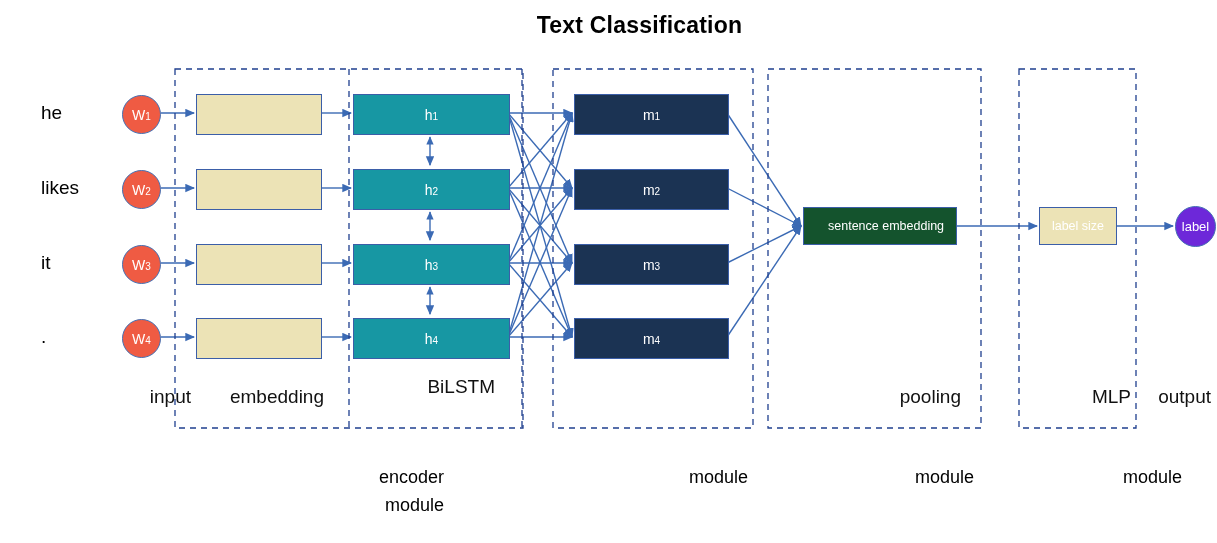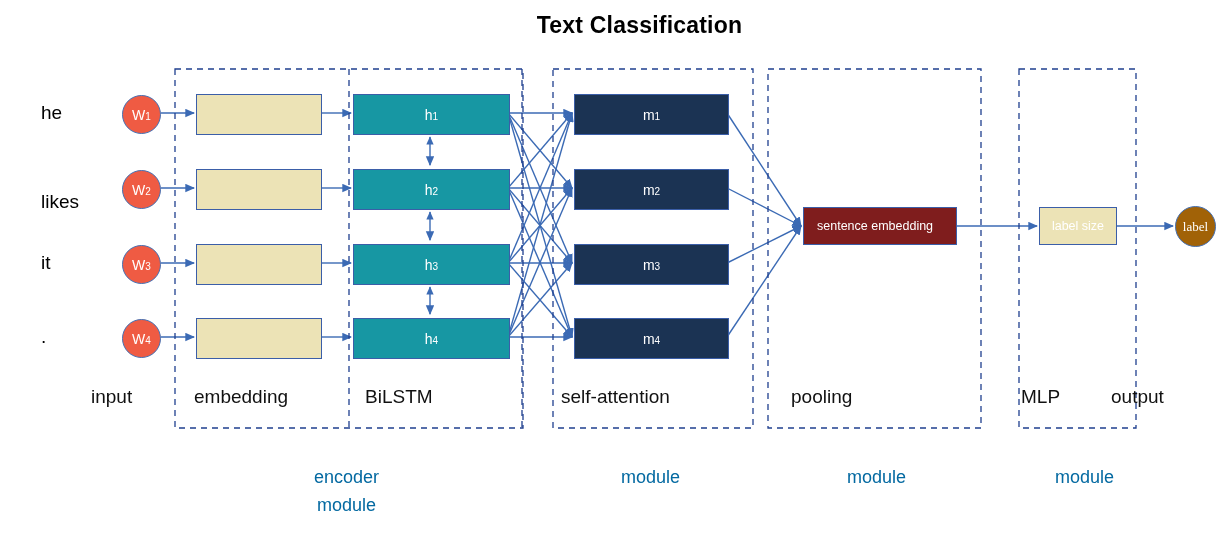--- a/index.html
+++ b/index.html
@@ -19,31 +19,31 @@
   .wcircle sub{font-size:10px;line-height:1;vertical-align:baseline;position:relative;top:2px;}
 
   .embbox{position:absolute;background:#ece3b6;border:1.5px solid #3b5ea8;}
   .hbox{position:absolute;background:#1797a3;border:1.5px solid #3b5ea8;color:#fff;
         font-size:14px;display:flex;align-items:center;justify-content:center;}
   .hbox sub{font-size:10px;position:relative;top:2px;}
   .mbox{position:absolute;background:#1b3353;border:1.5px solid #3b5ea8;color:#fff;
         font-size:14px;display:flex;align-items:center;justify-content:center;}
   .mbox sub{font-size:10px;position:relative;top:2px;}
 
-  .sentbox{position:absolute;background:#7f1d1d;border:1.5px solid #3b5ea8;color:#fff;
-           font-size:12.5px;display:flex;align-items:center;justify-content:flex-start;padding-left:13px;
+  .sentbox{position:absolute;background:#14532d;border:1.5px solid #3b5ea8;color:#fff;
+           font-size:12.5px;display:flex;align-items:center;justify-content:flex-start;padding-left:24px;
            box-sizing:border-box;}
   .lblbox{position:absolute;background:#ece3b6;border:1.5px solid #3b5ea8;color:#fff;
           font-size:12.5px;display:flex;align-items:center;justify-content:center;box-sizing:border-box;}
-  .labelcircle{position:absolute;width:39px;height:39px;border-radius:50%;background:#a16207;
+  .labelcircle{position:absolute;width:39px;height:39px;border-radius:50%;background:#6d28d9;
                border:1.4px solid #4571b4;color:#fff;font-size:13px;
-               display:flex;align-items:center;justify-content:center;font-family:Liberation Serif, serif;}
-
-  .stagelabel{position:absolute;font-size:19px;color:#111;text-align:left;white-space:nowrap;}
-  .modlabel{position:absolute;font-size:18px;color:#0369a1;text-align:center;line-height:1.55;white-space:nowrap;}
+               display:flex;align-items:center;justify-content:center;}
+
+  .stagelabel{position:absolute;font-size:19px;color:#111;text-align:right;white-space:nowrap;}
+  .modlabel{position:absolute;font-size:18px;color:#000000;text-align:right;line-height:1.55;white-space:nowrap;}
 </style>
 </head>
 <body>
 
 <div id="stage">
 
   <div class="title">Text Classification</div>
 
   <svg class="layer" viewBox="0 0 1217 543">
     <defs>
@@ -113,21 +113,21 @@
       <rect x="737" y="69" width="213" height="359"></rect>
       <rect x="988" y="69" width="117" height="359"></rect>
 
       <line x1="318" y1="69" x2="318" y2="428"></line>
 
       <line x1="491" y1="69" x2="491" y2="428"></line>
     </g>
   </svg>
 
   <div class="word" style="left:10px;top:102px;">he</div>
-  <div class="word" style="left:10px;top:191px;">likes</div>
+  <div class="word" style="left:10px;top:177px;">likes</div>
   <div class="word" style="left:10px;top:252px;">it</div>
   <div class="word" style="left:10px;top:326px;">.</div>
 
   <div class="wcircle" style="left:91px;top:95px;">
     <span>W</span>
       <sub>1</sub>
   </div>
   <div class="wcircle" style="left:91px;top:170px;">
     <span>W</span>
       <sub>2</sub>
@@ -181,22 +181,21 @@
   </div>
 
   <div class="sentbox" style="left:772px;top:207px;width:154px;height:38px;">sentence embedding</div>
 
   <div class="lblbox" style="left:1008px;top:207px;width:78px;height:38px;">label size</div>
 
   <div class="labelcircle" style="left:1144px;top:206px;">label</div>
 
   <div class="stagelabel" style="left:60px;top:386px;width:100px;">input</div>
   <div class="stagelabel" style="left:163px;top:386px;width:130px;">embedding</div>
-  <div class="stagelabel" style="left:334px;top:386px;width:130px;">BiLSTM</div>
-  <div class="stagelabel" style="left:530px;top:386px;width:180px;">self-attention</div>
+  <div class="stagelabel" style="left:334px;top:376px;width:130px;">BiLSTM</div>
   <div class="stagelabel" style="left:760px;top:386px;width:170px;">pooling</div>
   <div class="stagelabel" style="left:990px;top:386px;width:110px;">MLP</div>
   <div class="stagelabel" style="left:1080px;top:386px;width:100px;">output</div>
 
   <div class="modlabel" style="left:218px;top:464px;width:195px;">
     <div>encoder</div>
     <div>module</div>
   </div>
   <div class="modlabel" style="left:522px;top:464px;width:195px;">
     <div>module</div>

